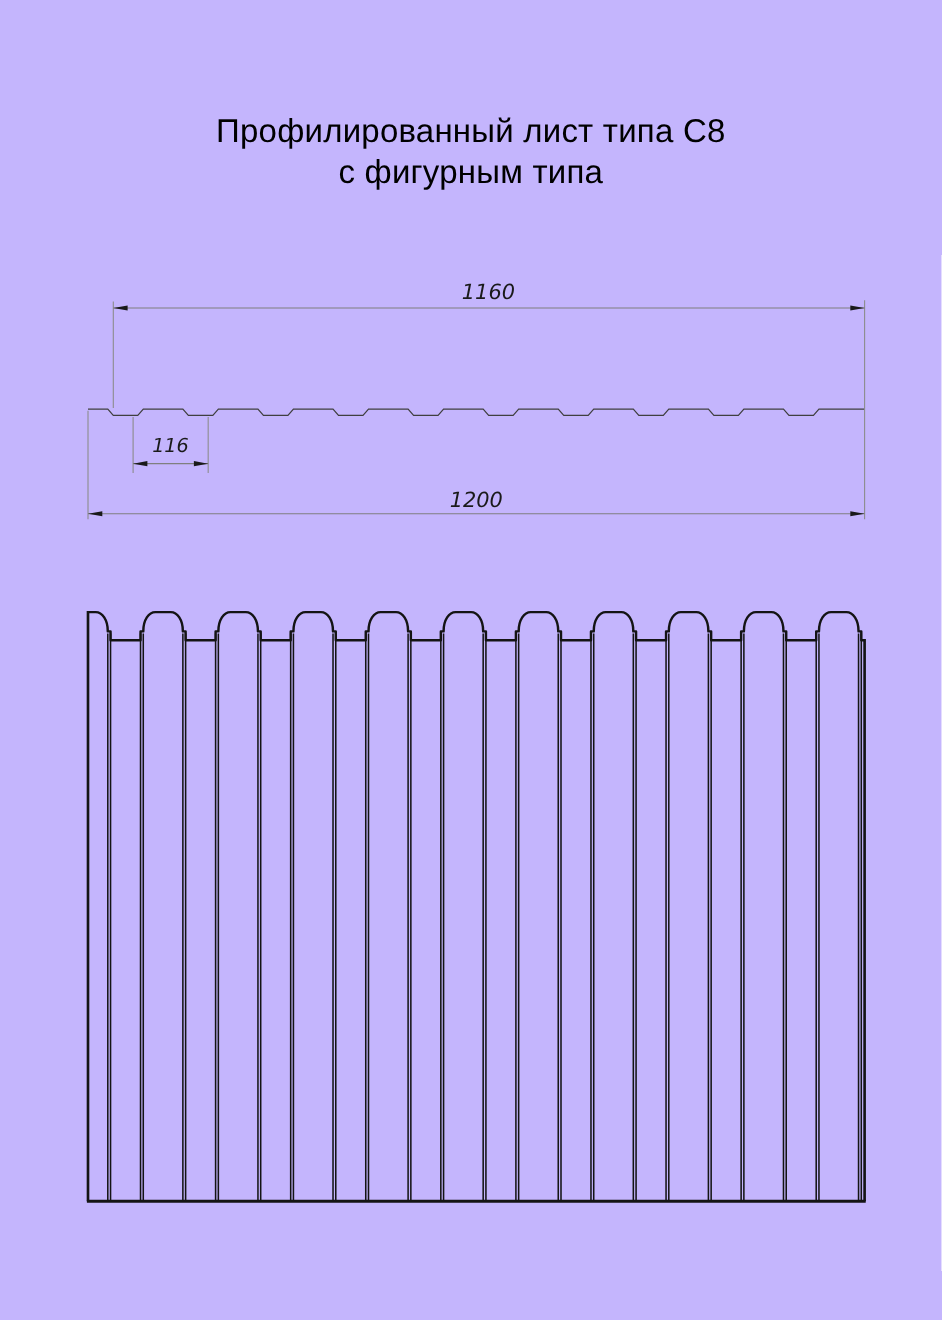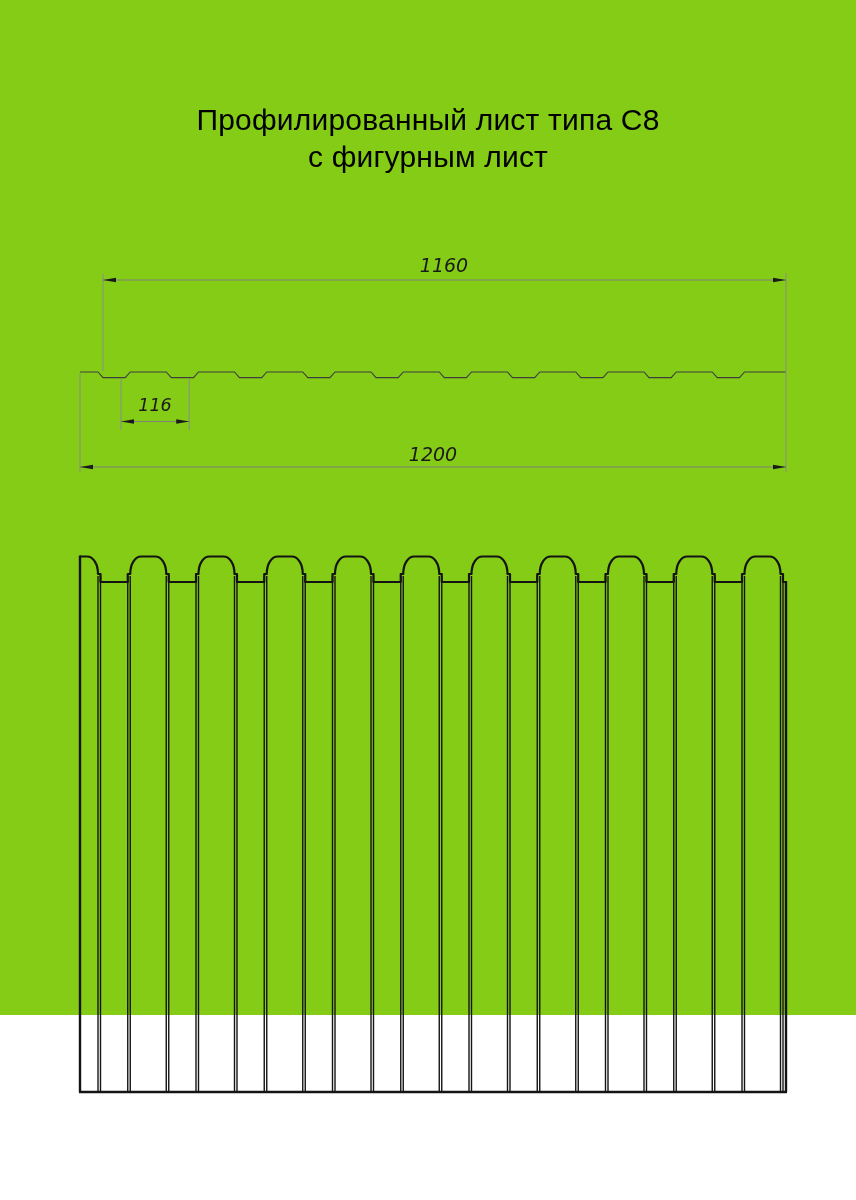--- a/index.html
+++ b/index.html
@@ -6,22 +6,22 @@
     margin: 0;
     padding: 0;
     width: 856px;
     height: 1200px;
     background: #ffffff;
     overflow: hidden;
   }
   .page {
     position: relative;
     width: 856px;
-    height: 1015px;
-    background: #84cc16;
+    height: 1200px;
+    background: #c4b5fd;
     font-family: "Liberation Sans", sans-serif;
   }
   .title {
     position: absolute;
     top: 101px;
     left: 0;
     width: 100%;
     text-align: center;
     color: #000000;
     font-size: 30px;
@@ -47,21 +47,21 @@
     font-size: 17.5px;
   }
 </style>
 </head>
 <body>
 
 <div class="page">
 
   <div class="title">
     <div>Профилированный лист типа С8</div>
-    <div>с фигурным лист</div>
+    <div>с фигурным типа</div>
   </div>
 
   <svg class="drawing" viewBox="0 0 856 1200">
     <g id="linework">
         <g>
           <path d="M 80 372 L 98 372 L 103 377.6 L 125.25 377.6 L 130.25 372 L 166.25 372 L 171.25 377.6 L 193.5 377.6 L 198.5 372 L 234.5 372 L 239.5 377.6 L 261.75 377.6 L 266.75 372 L 302.75 372 L 307.75 377.6 L 330 377.6 L 335 372 L 371 372 L 376 377.6 L 398.25 377.6 L 403.25 372 L 439.25 372 L 444.25 377.6 L 466.5 377.6 L 471.5 372 L 507.5 372 L 512.5 377.6 L 534.75 377.6 L 539.75 372 L 575.75 372 L 580.75 377.6 L 603 377.6 L 608 372 L 644 372 L 649 377.6 L 671.25 377.6 L 676.25 372 L 712.25 372 L 717.25 377.6 L 739.5 377.6 L 744.5 372 L 786 372" fill="none" stroke="#3f3f3f" stroke-width="1.1"></path>
         </g>
         <g>
           <line x1="103" y1="274" x2="103" y2="371" stroke="#8c8c8c" stroke-width="1"></line>
           <line x1="786" y1="273" x2="786" y2="472" stroke="#8c8c8c" stroke-width="1"></line>

